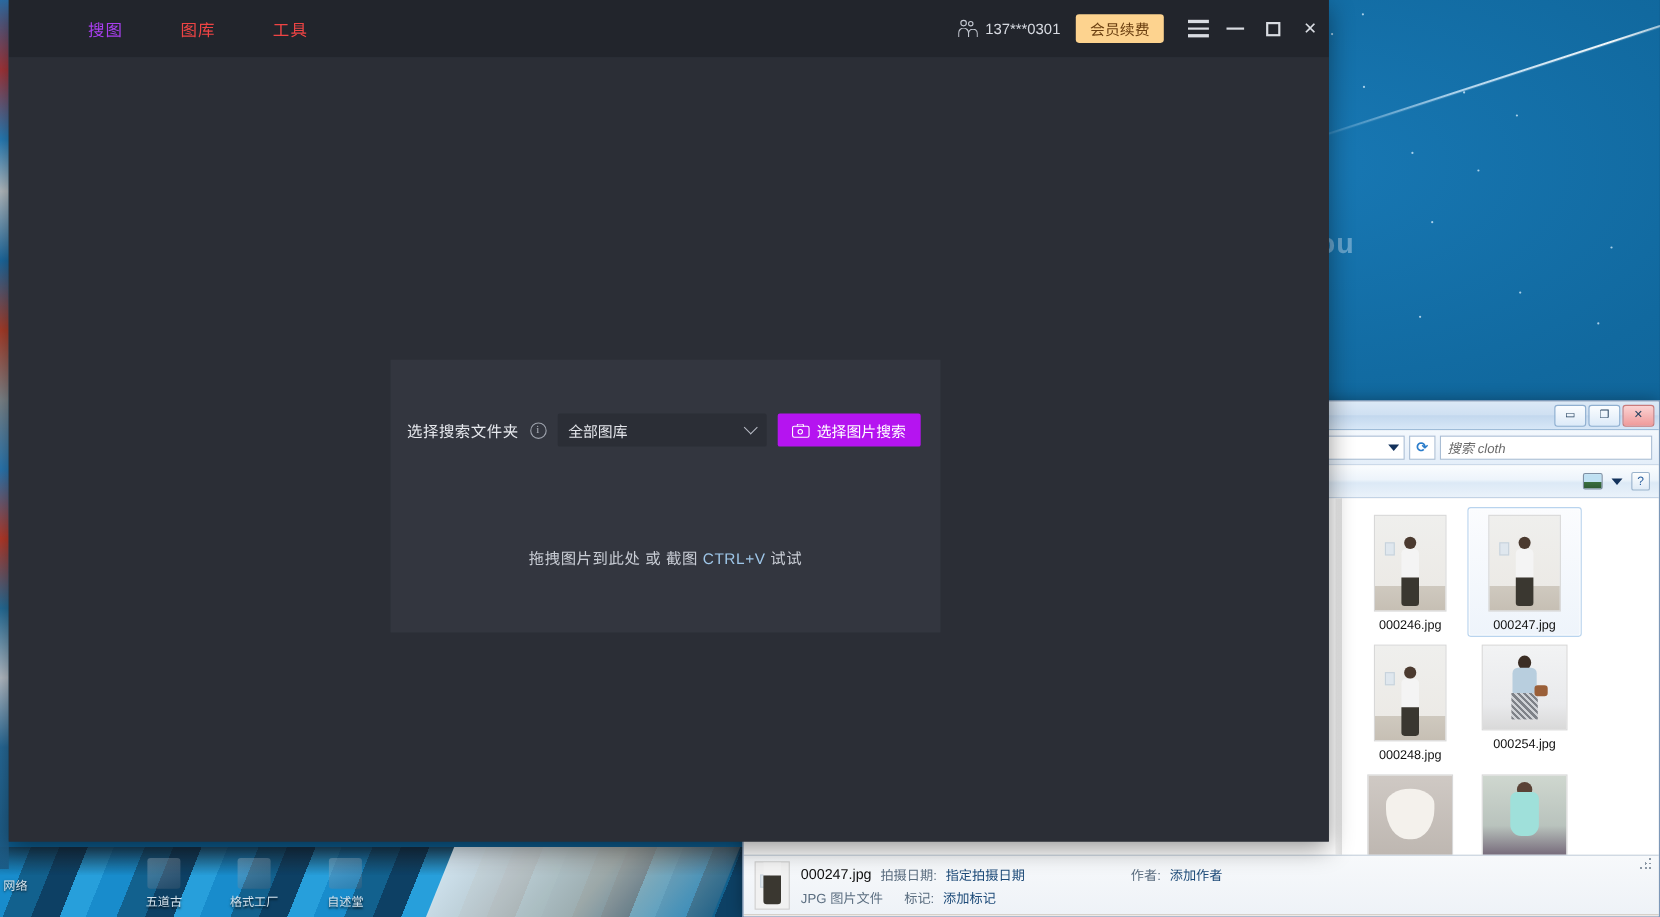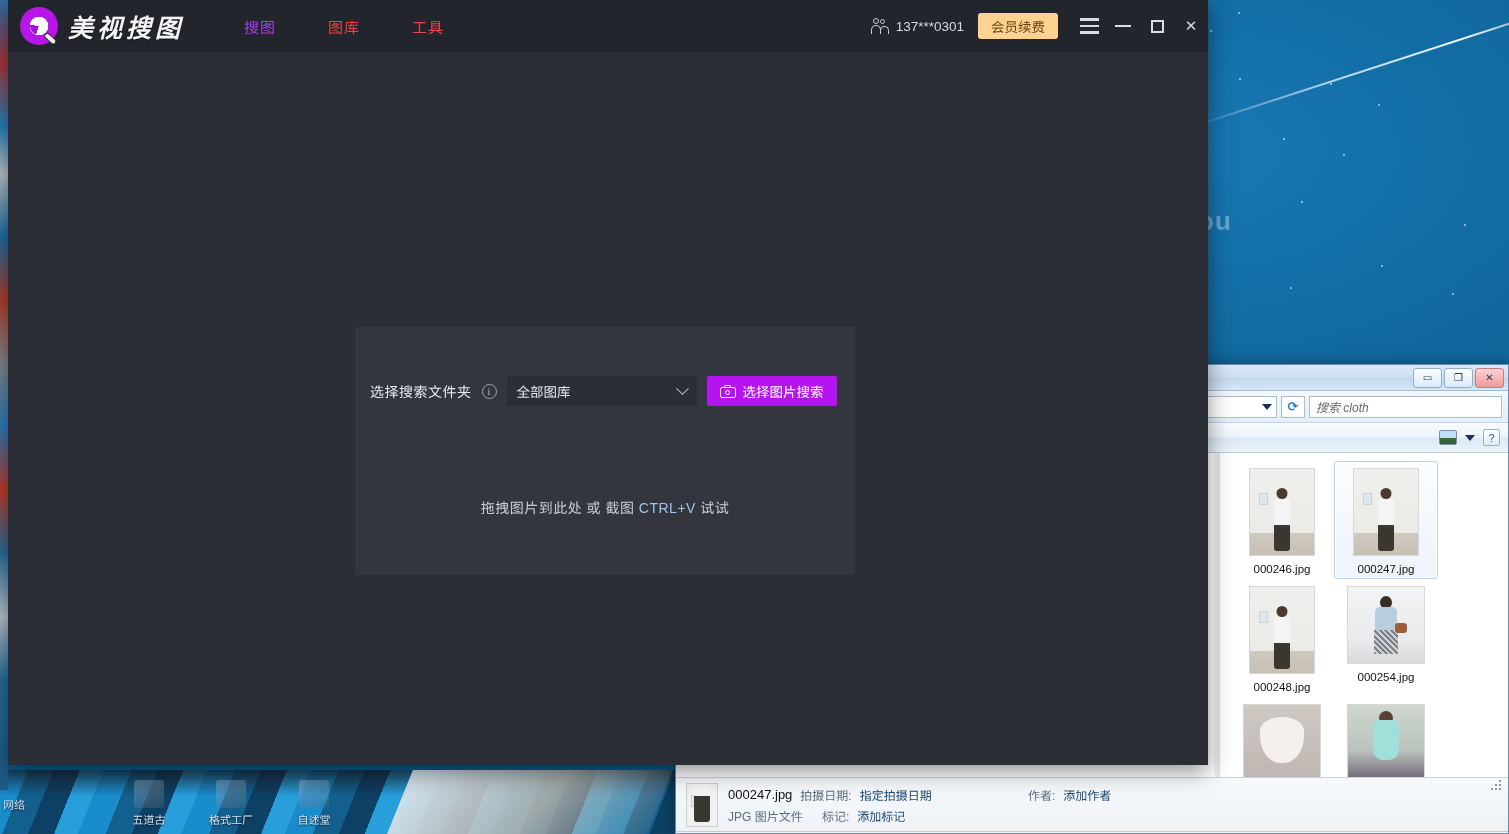--- a/index.html
+++ b/index.html
@@ -601,28 +601,20 @@
   </div>
 </div>
 <div id="drag-badge">
   <span class="plus">✚</span>
   <span>复制</span>
 </div>
 
 <div id="app">
 
   <div id="app-header">
-    <div class="logo-wrap">
-      <div class="logo-mark">
-        <span class="ring"></span>
-          <span class="pac"></span>
-          <span class="handle"></span>
-      </div>
-      <div class="logo-text">美视搜图</div>
-    </div>
 
     <nav id="app-nav">
       <span class="nav-item active">搜图</span>
       <span class="nav-item">图库</span>
       <span class="nav-item">工具</span>
     </nav>
 
     <div id="app-right">
       <div class="user-chip">
         <span class="user-ico">

